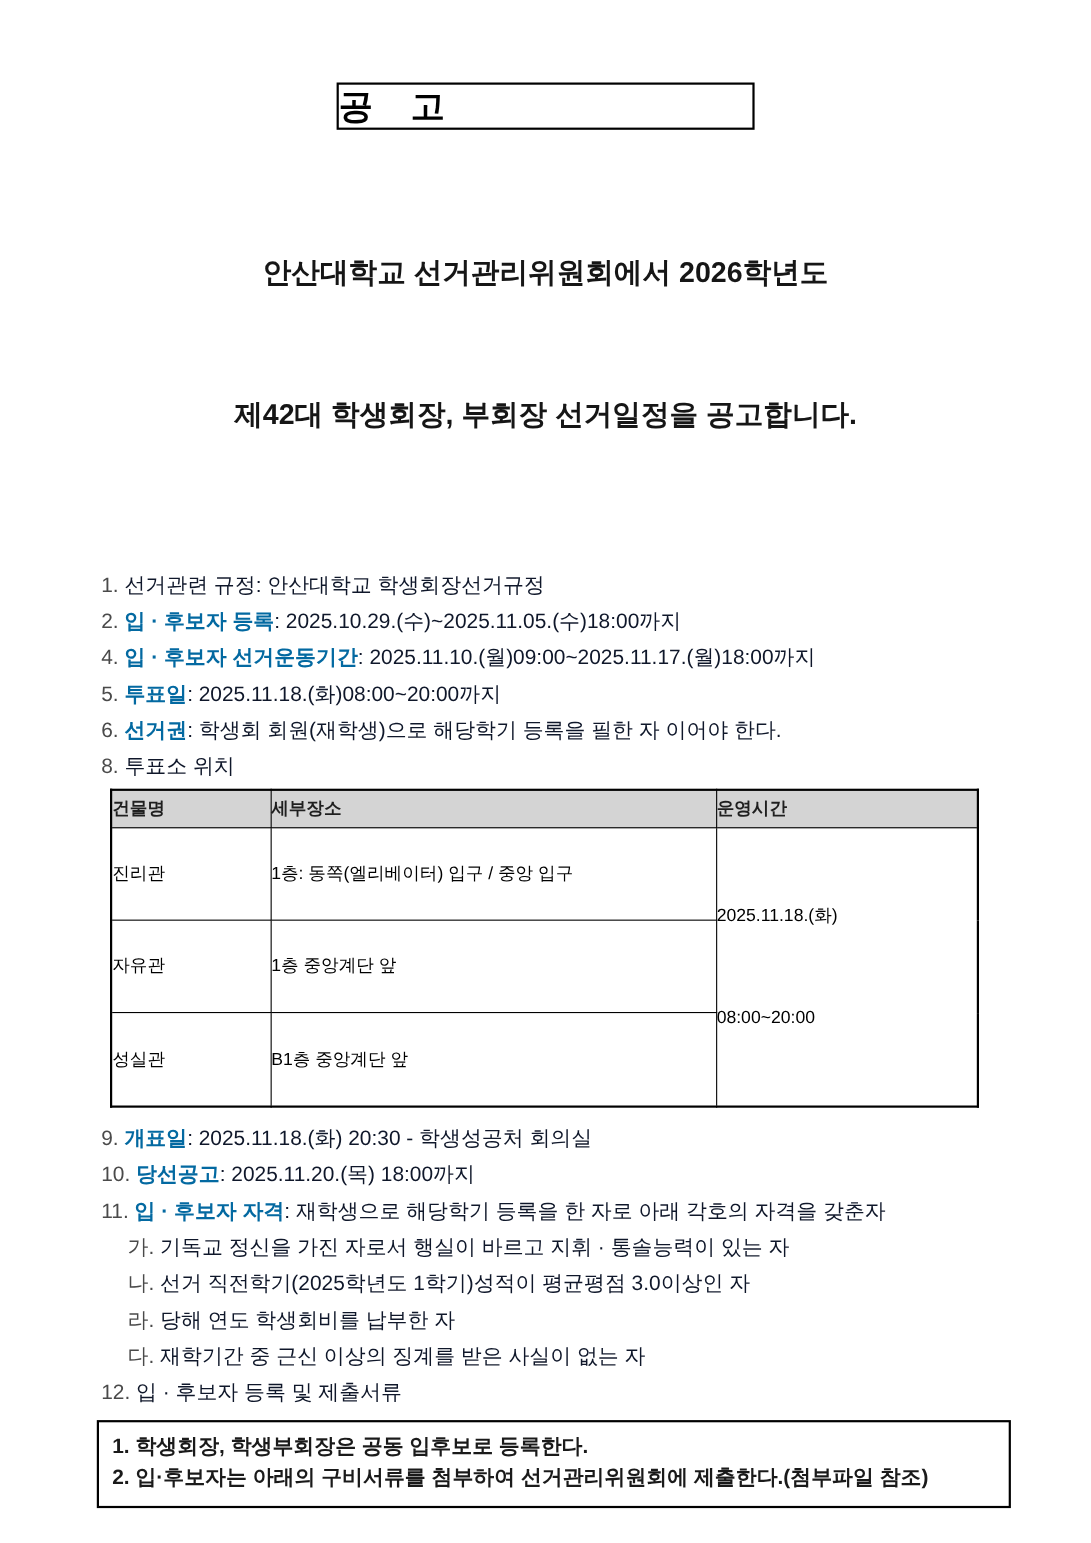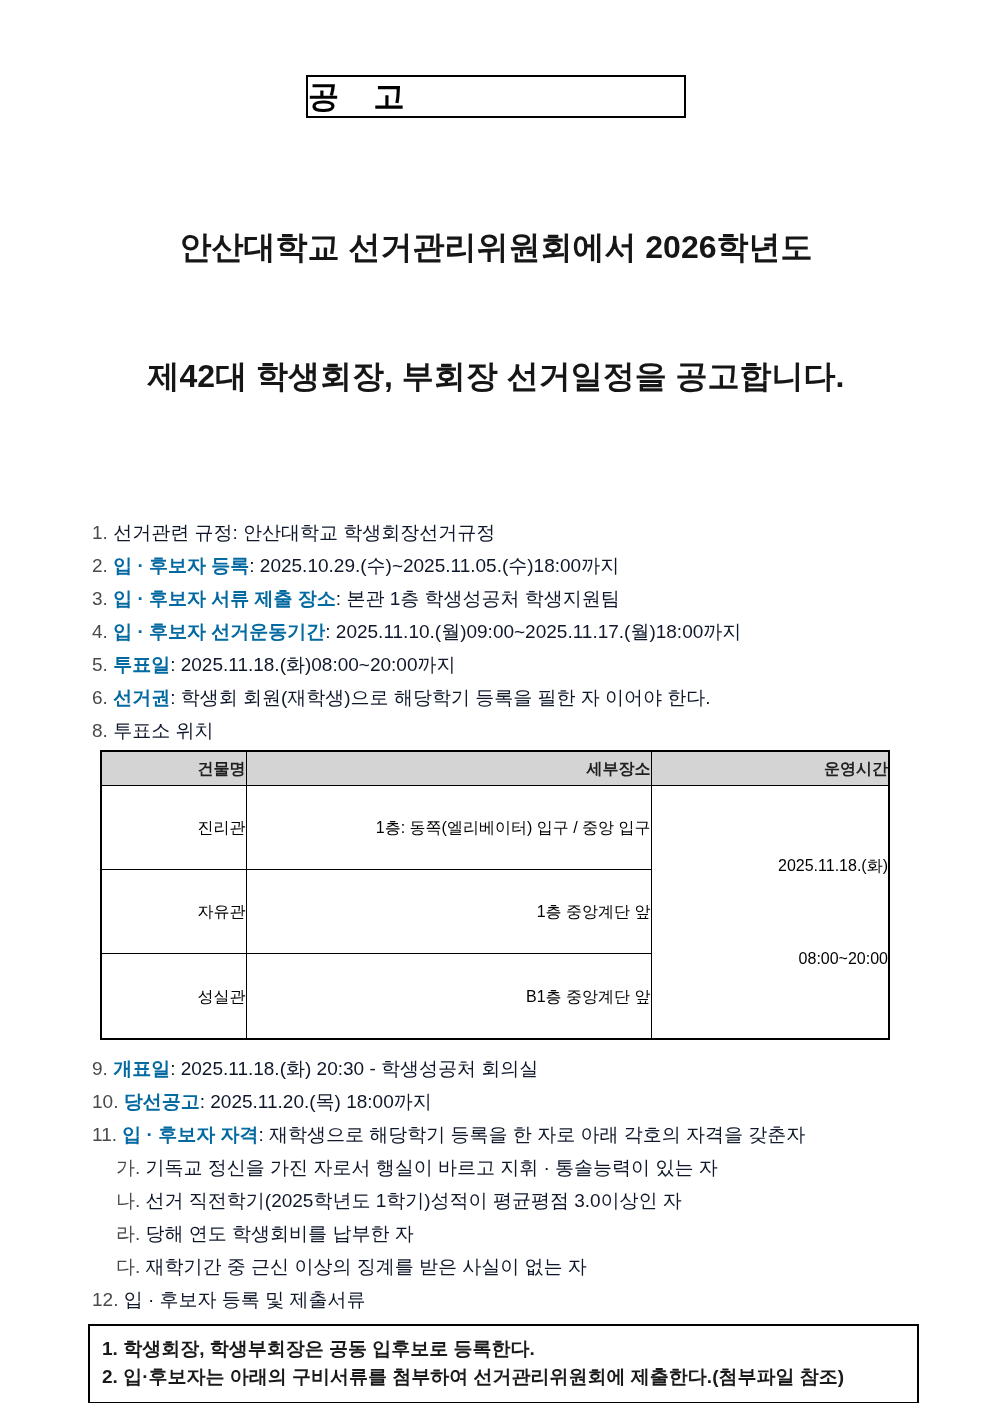--- a/index.html
+++ b/index.html
@@ -15,40 +15,40 @@
     margin:75px auto 0 auto;
     width:380px; height:43px;
     border:2px solid #000;
     display:flex; align-items:center; justify-content:flex-start;
   }
   .title-text {
     font-size:31px; font-weight:bold; color:#000; white-space:pre;
   }
 
   .subtitle { margin-top:22px; text-align:center; font-weight:bold; color:#161616;
-              font-size:32px; line-height:43px; white-space:pre-wrap; }
+              font-size:26px; line-height:43px; white-space:pre-wrap; }
 
   .content { margin:32px 70px 0 92px; font-size:19px; line-height:33px; }
 
   .li { white-space:pre-wrap; }
   .li .n { color:#4a4a4a; }
   .li .b { font-weight:bold; color:#0369a1; }
   .li .t { color:#0f172a; }
   .sub { padding-left:24px; }
 
   table.poll {
     border-collapse:collapse;
     margin:3px 0 12px 8px;
     width:788px;
     table-layout:fixed;
     font-size:16px;
   }
   table.poll th, table.poll td {
     border:1px solid #000;
-    text-align:right; vertical-align:middle;
+    text-align:left; vertical-align:middle;
     white-space:pre-wrap;
   }
   table.poll { border:2px solid #000; }
   table.poll th {
     background:#d4d4d4; color:#1f1f1f; font-weight:bold; height:23px;
   }
   table.poll td { height:24px; color:#000000; }
   col.c1 { width:145px; } col.c2 { width:405px; } col.c3 { width:238px; }
   .hours div { line-height:27px; }
 
@@ -73,21 +73,20 @@
 
   <div class="subtitle">
     <div>안산대학교 선거관리위원회에서 2026학년도</div>
     <div>제42대 학생회장, 부회장 선거일정을 공고합니다.</div>
   </div>
 
   <div class="content">
 
     <div class="li"><span class="n">1. </span><span class="b"></span><span class="t">선거관련 규정: 안산대학교 학생회장선거규정</span></div>
     <div class="li"><span class="n">2. </span><span class="b">입 · 후보자 등록</span><span class="t">: 2025.10.29.(수)~2025.11.05.(수)18:00까지</span></div>
-    <div class="li"><span class="n">3. </span><span class="b">입 · 후보자 서류 제출 장소</span><span class="t">: 본관 1층 학생성공처 학생지원팀</span></div>
     <div class="li"><span class="n">4. </span><span class="b">입 · 후보자 선거운동기간</span><span class="t">: 2025.11.10.(월)09:00~2025.11.17.(월)18:00까지</span></div>
     <div class="li"><span class="n">5. </span><span class="b">투표일</span><span class="t">: 2025.11.18.(화)08:00~20:00까지</span></div>
     <div class="li"><span class="n">6. </span><span class="b">선거권</span><span class="t">: 학생회 회원(재학생)으로 해당학기 등록을 필한 자 이어야 한다.</span></div>
     <div class="li"><span class="n">8. </span><span class="b"></span><span class="t">투표소 위치</span></div>
 
     <table class="poll">
       <colgroup>
           <col class="c1">
           <col class="c2">
           <col class="c3">

